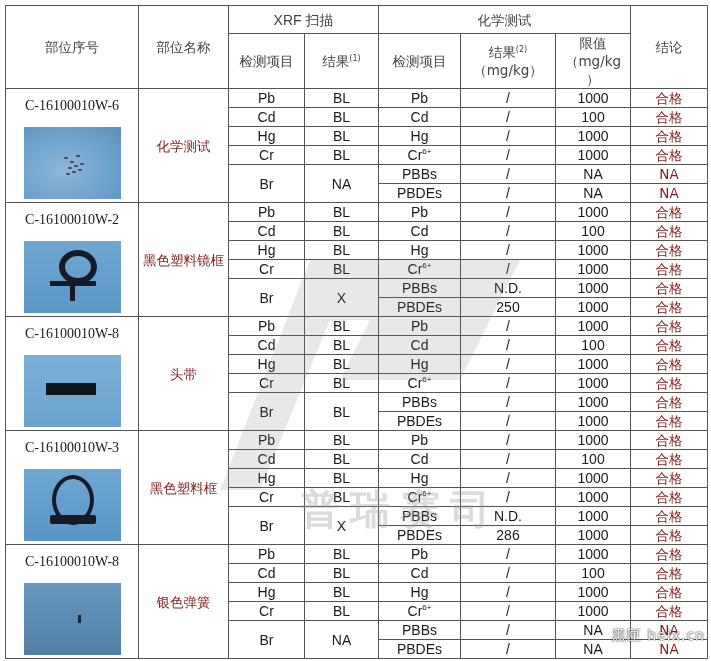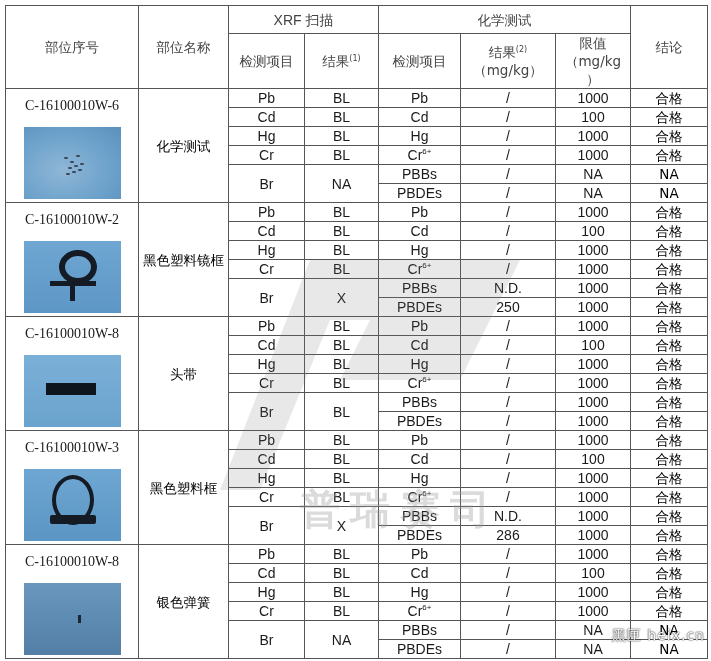--- a/index.html
+++ b/index.html
@@ -1,21 +1,21 @@
 <!DOCTYPE html>
 <html><head>
 <meta charset="utf-8">
 <style>
   html, body { margin: 0; padding: 0; background: #ffffff; }
   body { width: 711px; height: 661px; overflow: hidden; position: relative; font-family: "Liberation Sans", "DejaVu Sans", sans-serif; color: #1a1a1a; }
   .wrap { position: absolute; left: 5px; top: 5px; }
   table.report { border-collapse: collapse; table-layout: fixed; font-size: 14px; }
   table.report td, table.report th { border: 1px solid #555; text-align: center; vertical-align: middle; padding: 0; line-height: 18px; font-weight: normal; background: transparent; }
   table.report th { color: #444; }
-  .cn { font-family: "DejaVu Sans", sans-serif; color: #000000; font-size: 13.5px; }
+  .cn { font-family: "DejaVu Sans", sans-serif; color: #7f1d1d; font-size: 13.5px; }
   tr.h1 th { height: 27px; }
   tr.h2 th { height: 54px; }
   tr.r td { height: 18px; }
   tr.r td.ci { vertical-align: top; padding-top: 8px; font-family: Liberation Serif, serif; }
   sup { font-size: 8px; line-height: 0; vertical-align: super; }
   .photo { width: 97px; height: 72px; margin: 12px auto 0; position: relative; overflow: hidden; }
   .ph-screws { background: radial-gradient(ellipse at 40% 60%, #8fb6d6 0%, #6ea3cc 55%, #5a90bc 100%); }
   .ph-lens { background: linear-gradient(180deg, #6fa6d2, #5d97c6); }
   .ph-band { background: linear-gradient(180deg, #7bb0d8, #6aa3cd); }
   .ph-frame { background: linear-gradient(180deg, #6ea7d2, #5b95c4); }

